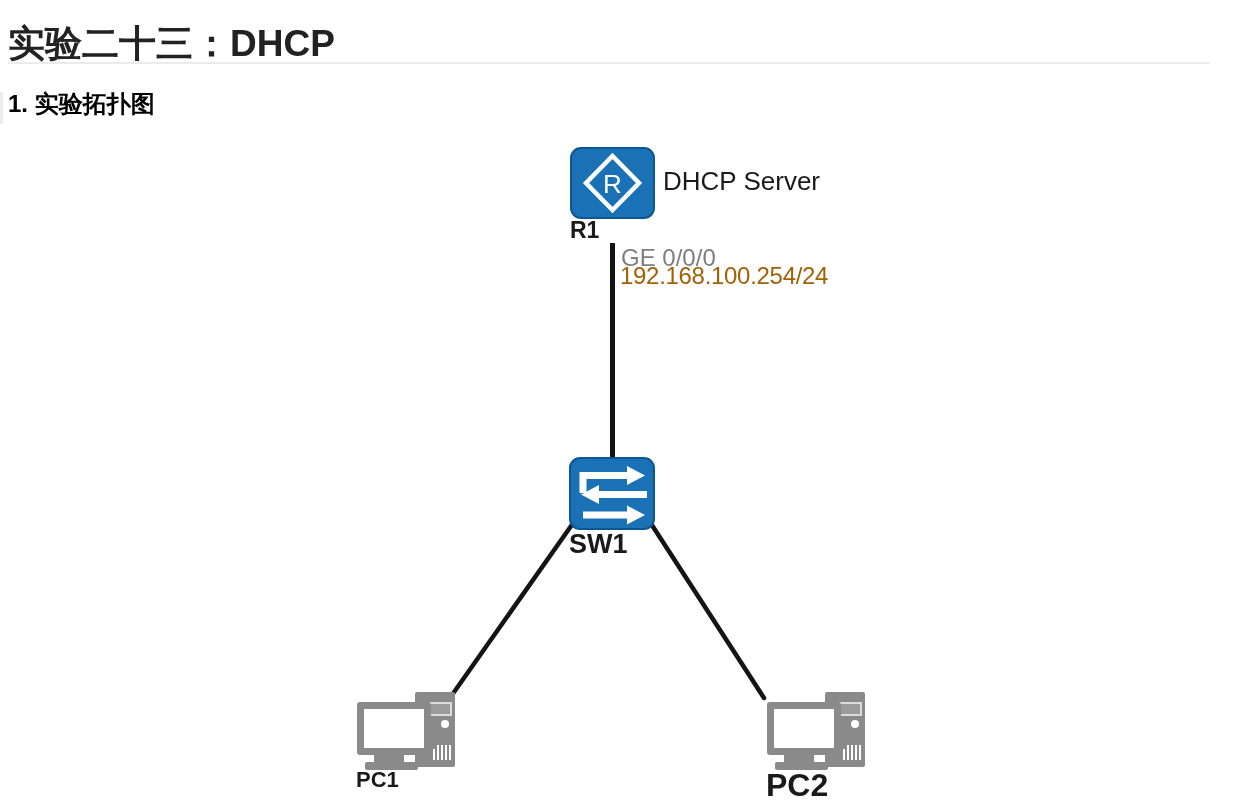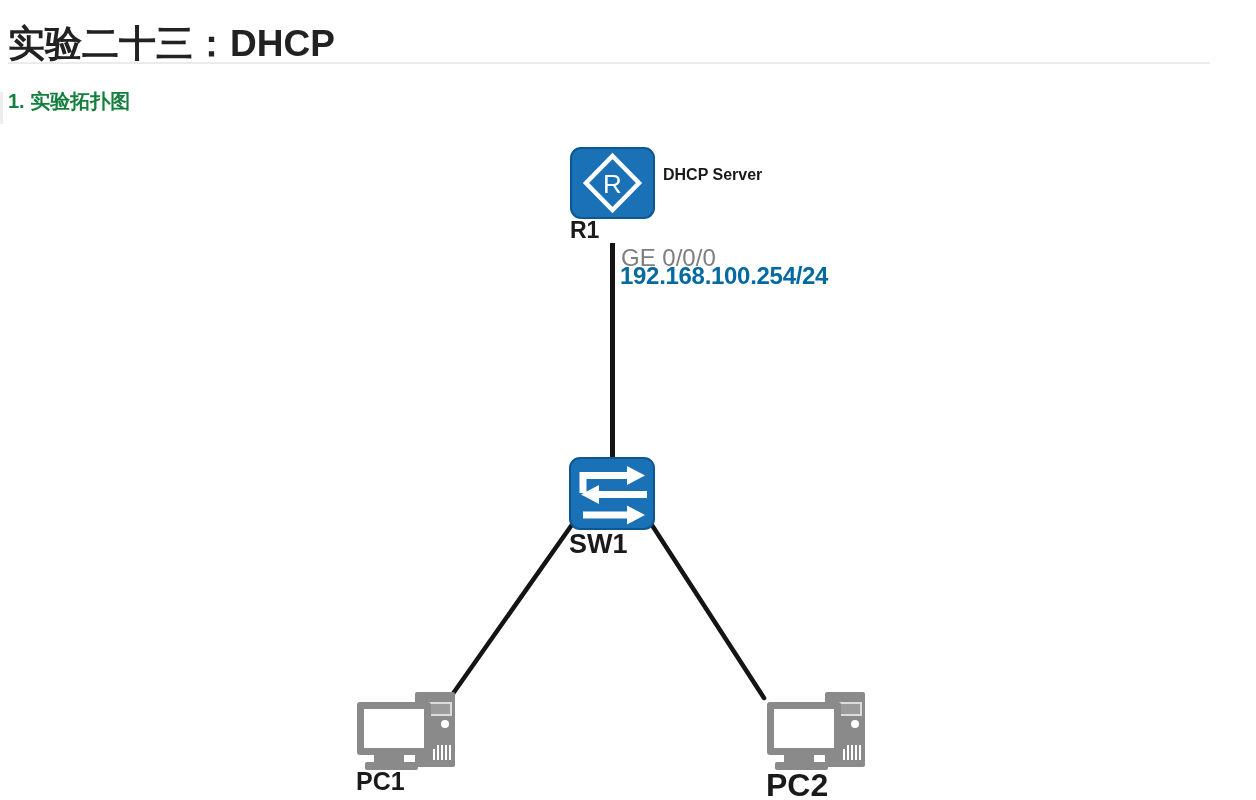--- a/index.html
+++ b/index.html
@@ -19,47 +19,47 @@
   .title-divider {
     position: absolute; left: 8px; top: 48px; width: 1202px; height: 0;
     border-top: 2px solid #ebebeb;
   }
   .left-edge-marker {
     position: absolute; left: 0; top: 78px; width: 3px; height: 32px;
     background: #ededed;
   }
   .section-heading {
     position: absolute; left: 8px; top: 74px;
-    font-size: 20px; font-weight: bold; color: #15803d; white-space: nowrap;
+    font-size: 24px; font-weight: bold; color: #000000; white-space: nowrap;
   }
 
   .diagram { position: absolute; left: 0; top: 0; width: 1256px; height: 800px; }
   .links-layer { position: absolute; left: 0; top: 0; pointer-events: none; }
 
   .node-icon { position: absolute; }
   .node-label {
     position: absolute; text-align: left;
     font-weight: bold; color: #1a1a1a; white-space: nowrap;
   }
   .router-label  { left: 570px; top: 203px; width: 85px; font-size: 23px; }
   .switch-label  { left: 569px; top: 515px; width: 86px; font-size: 27px; }
-  .pc1-label     { left: 356px; top: 753px; width: 100px; font-size: 25px; }
+  .pc1-label     { left: 356px; top: 753px; width: 100px; font-size: 22px; }
   .pc2-label     { left: 766px; top: 753px; width: 100px; font-size: 32px; }
 
   .annotation {
     position: absolute; left: 663px; top: 152px;
-    font-size: 16px; font-weight: bold; color: #1a1a1a; white-space: nowrap;
+    font-size: 26px; font-weight: normal; color: #1a1a1a; white-space: nowrap;
   }
   .interface-label {
     position: absolute; left: 621px; top: 230px;
     font-size: 24px; color: #7e7e7e; white-space: nowrap;
   }
   .ip-label {
     position: absolute; left: 620px; top: 248px;
-    font-size: 24px; font-weight: bold; color: #0369a1;
+    font-size: 24px; font-weight: normal; color: #a16207;
     letter-spacing: -0.3px; white-space: nowrap; text-align: right;
   }
 </style>
 </head>
 <body>
 
 <div class="page">
 
   <h1 class="page-title">实验二十三：DHCP</h1>
   <div class="title-divider"></div>

